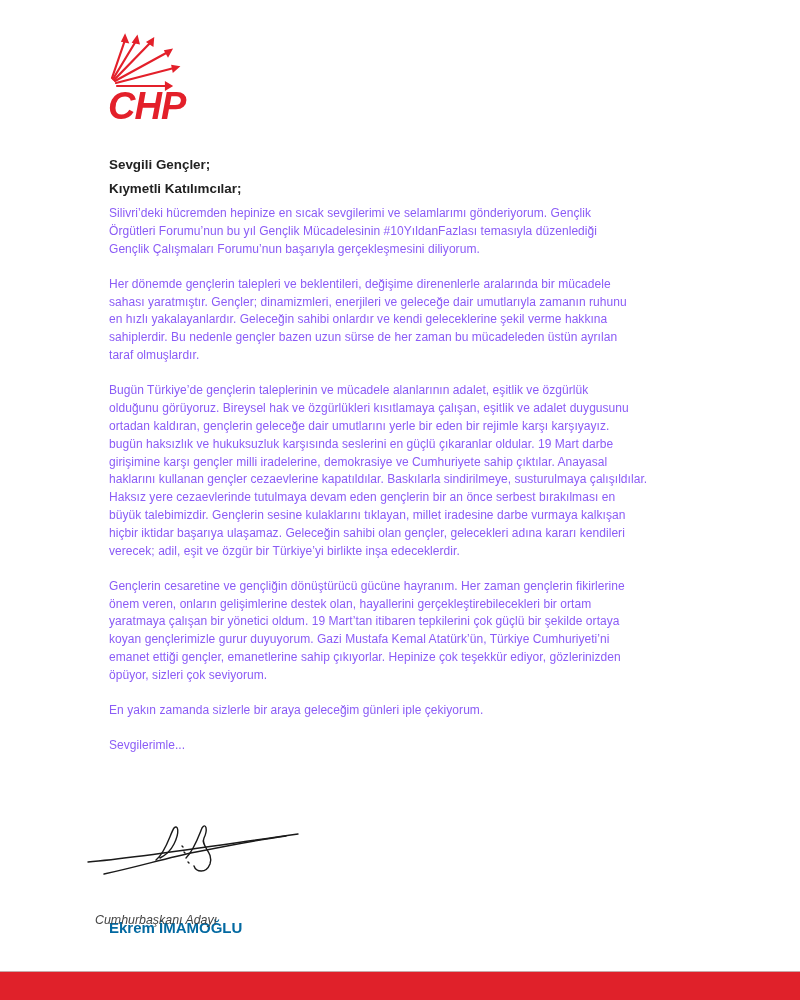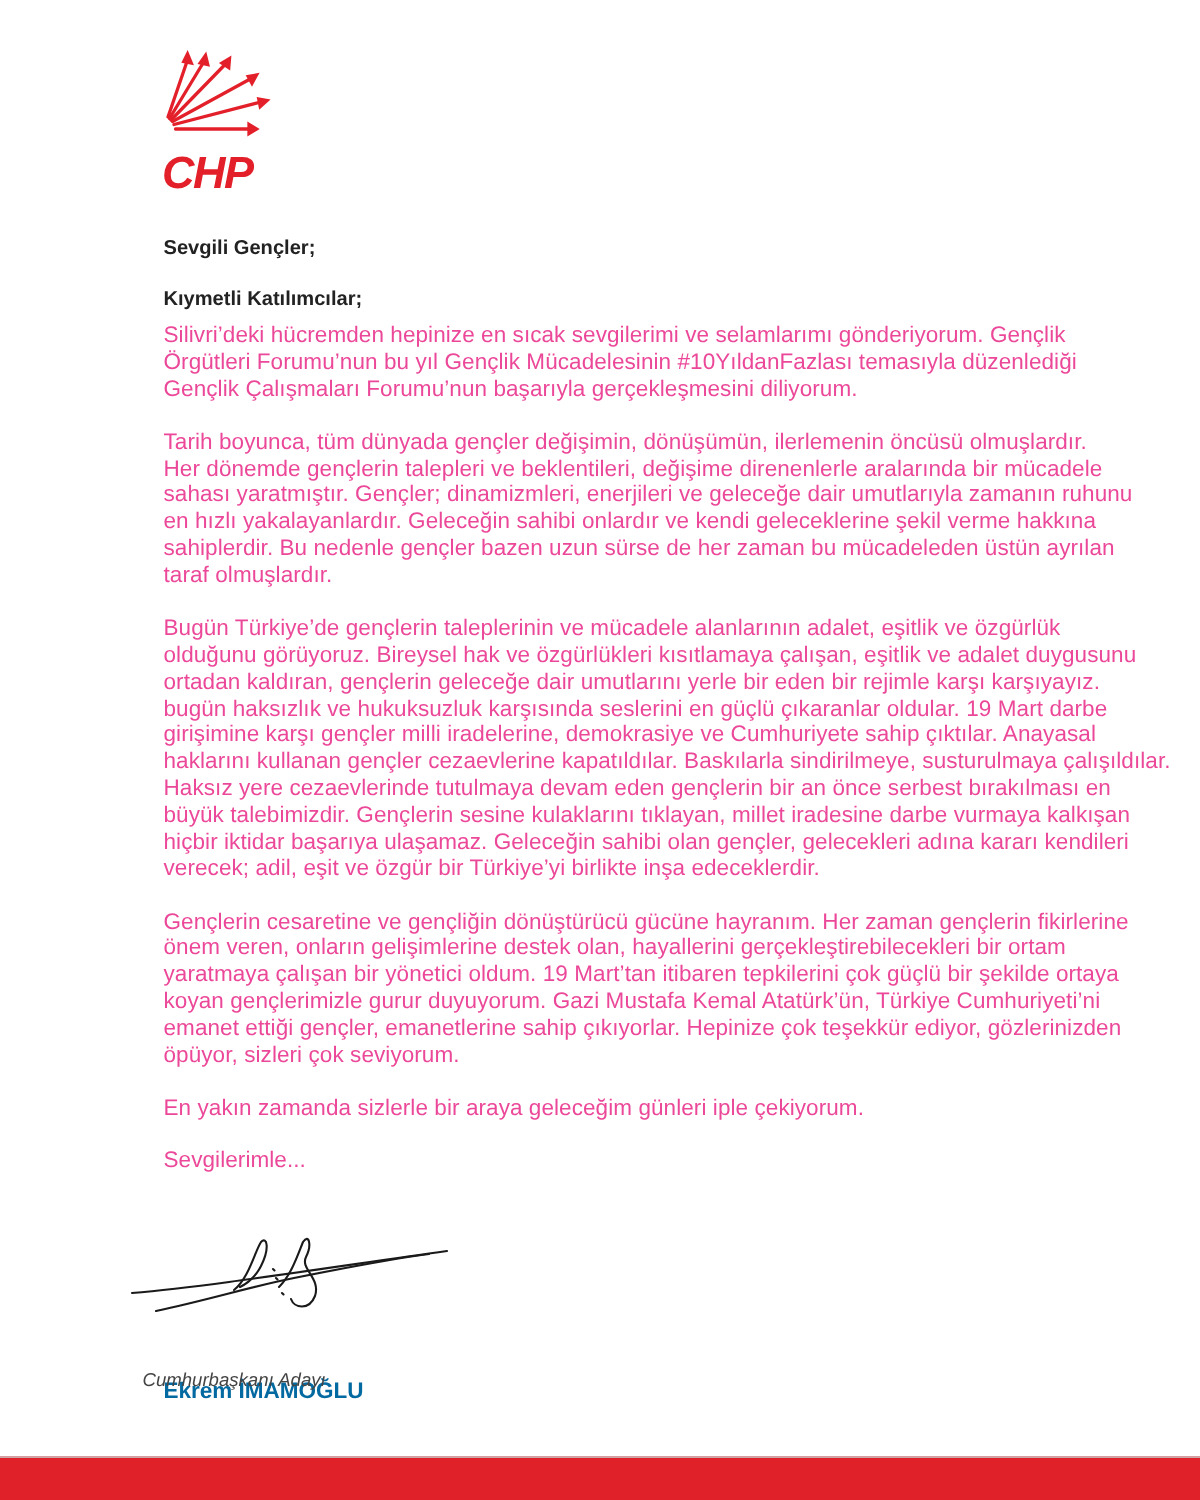--- a/index.html
+++ b/index.html
@@ -1,26 +1,26 @@
 <!DOCTYPE html>
 <html><head>
 <meta charset="utf-8">
 <style>
   html, body { margin:0; padding:0; }
   body { width:800px; height:1000px; background:#ffffff; position:relative; overflow:hidden;
          font-family:"Liberation Sans", sans-serif; color:#2a2a2a; }
   .logo { position:absolute; left:106px; top:32px; width:80px; height:92px; }
   .logo svg { display:block; }
-  .logo-text { position:absolute; left:108px; top:101px; font-family:"Liberation Sans", sans-serif;
-               font-weight:900; font-style:italic; font-size:30px; color:#e3202a; letter-spacing:-1px; line-height:30px; }
+  .logo-text { position:absolute; left:108px; top:91px; font-family:"Liberation Sans", sans-serif;
+               font-weight:900; font-style:italic; font-size:38px; color:#e3202a; letter-spacing:-1px; line-height:30px; }
   .letter { position:absolute; left:109px; top:157px; width:600px; }
   .salute { font-weight:bold; font-size:13.4px; color:#222; line-height:16px; margin:0; }
-  .salute.first { margin-bottom:18px; }
+  .salute.first { margin-bottom:8px; }
   .salute.second { margin-bottom:8px; }
-  .para { font-size:15px; line-height:17.8px; margin:0 0 17.5px 0; color:#ec4899; letter-spacing:0.05px; white-space:nowrap; }
+  .para { font-size:12px; line-height:17.8px; margin:0 0 17.5px 0; color:#8b5cf6; letter-spacing:0.05px; white-space:nowrap; }
   .para span { display:block; }
   .signature { position:absolute; left:86px; top:822px; width:220px; height:68px; }
   .sig-name { position:absolute; left:109px; top:895px; font-weight:bold; font-size:15px; color:#0369a1;margin-top:24px; }
   .sig-title { position:absolute; left:95px; top:913px; font-style:italic; font-size:12.4px; color:#444; }
   .footer-band { position:absolute; left:0; top:971px; width:800px; height:29px; background:#e0212a; border-top:1px solid #c8a9a9; }
 </style>
 </head>
 <body>
 
 <div class="logo">
@@ -47,21 +47,20 @@
   <p class="salute first">Sevgili Gençler;</p>
   <p class="salute second">Kıymetli Katılımcılar;</p>
 
   <div class="para">
     <span>Silivri’deki hücremden hepinize en sıcak sevgilerimi ve selamlarımı gönderiyorum. Gençlik</span>
     <span>Örgütleri Forumu’nun bu yıl Gençlik Mücadelesinin #10YıldanFazlası temasıyla düzenlediği</span>
     <span>Gençlik Çalışmaları Forumu’nun başarıyla gerçekleşmesini diliyorum.</span>
   </div>
 
   <div class="para">
-    <span>Tarih boyunca, tüm dünyada gençler değişimin, dönüşümün, ilerlemenin öncüsü olmuşlardır.</span>
     <span>Her dönemde gençlerin talepleri ve beklentileri, değişime direnenlerle aralarında bir mücadele</span>
     <span>sahası yaratmıştır. Gençler; dinamizmleri, enerjileri ve geleceğe dair umutlarıyla zamanın ruhunu</span>
     <span>en hızlı yakalayanlardır. Geleceğin sahibi onlardır ve kendi geleceklerine şekil verme hakkına</span>
     <span>sahiplerdir. Bu nedenle gençler bazen uzun sürse de her zaman bu mücadeleden üstün ayrılan</span>
     <span>taraf olmuşlardır.</span>
   </div>
 
   <div class="para">
     <span>Bugün Türkiye’de gençlerin taleplerinin ve mücadele alanlarının adalet, eşitlik ve özgürlük</span>
     <span>olduğunu görüyoruz. Bireysel hak ve özgürlükleri kısıtlamaya çalışan, eşitlik ve adalet duygusunu</span>

